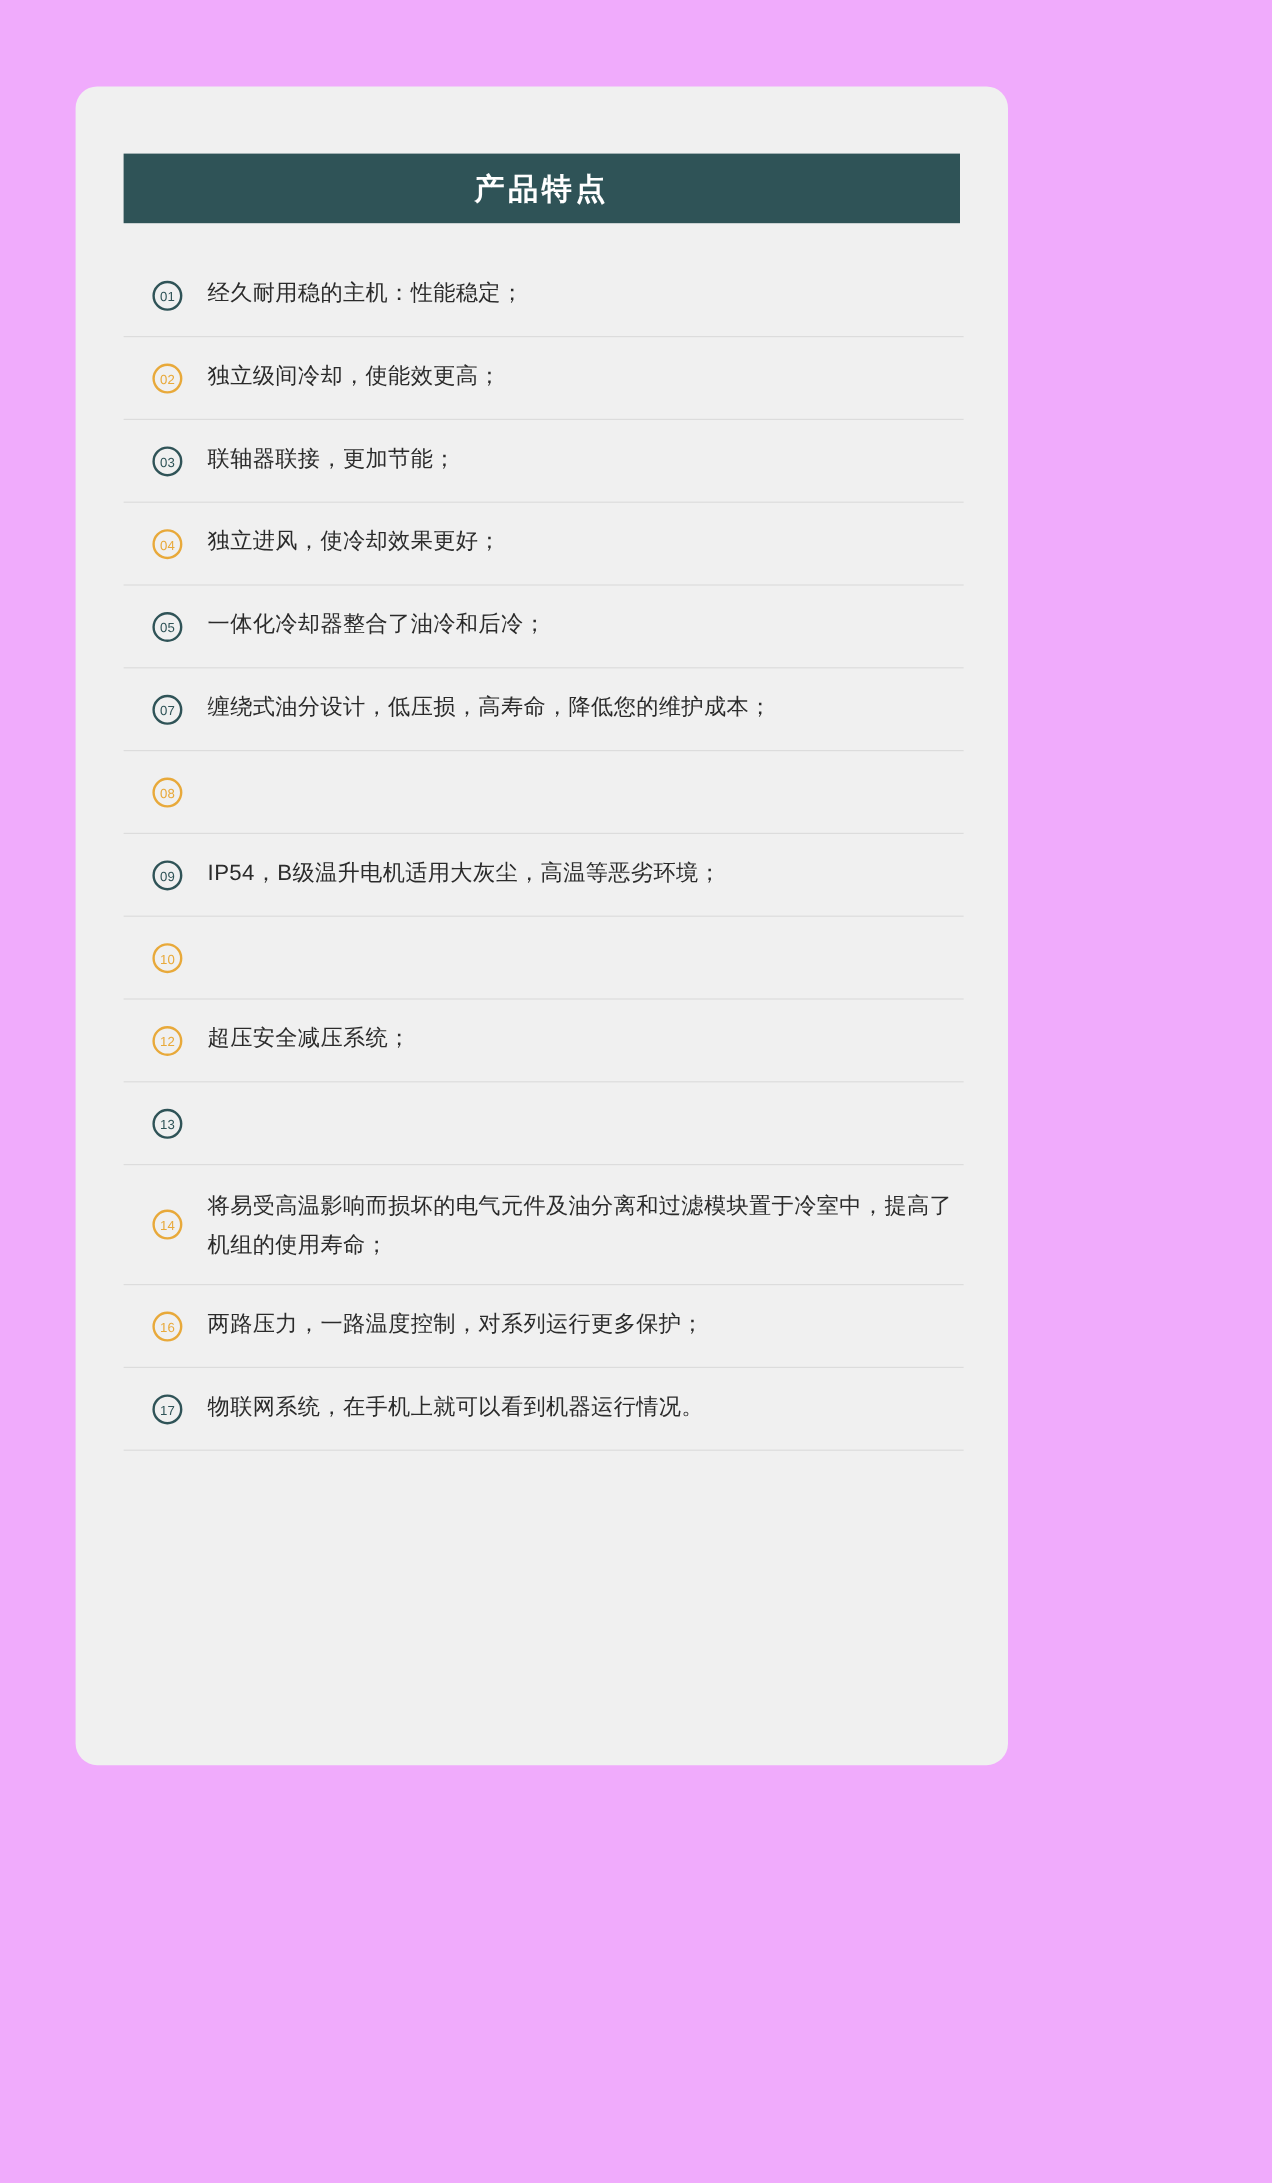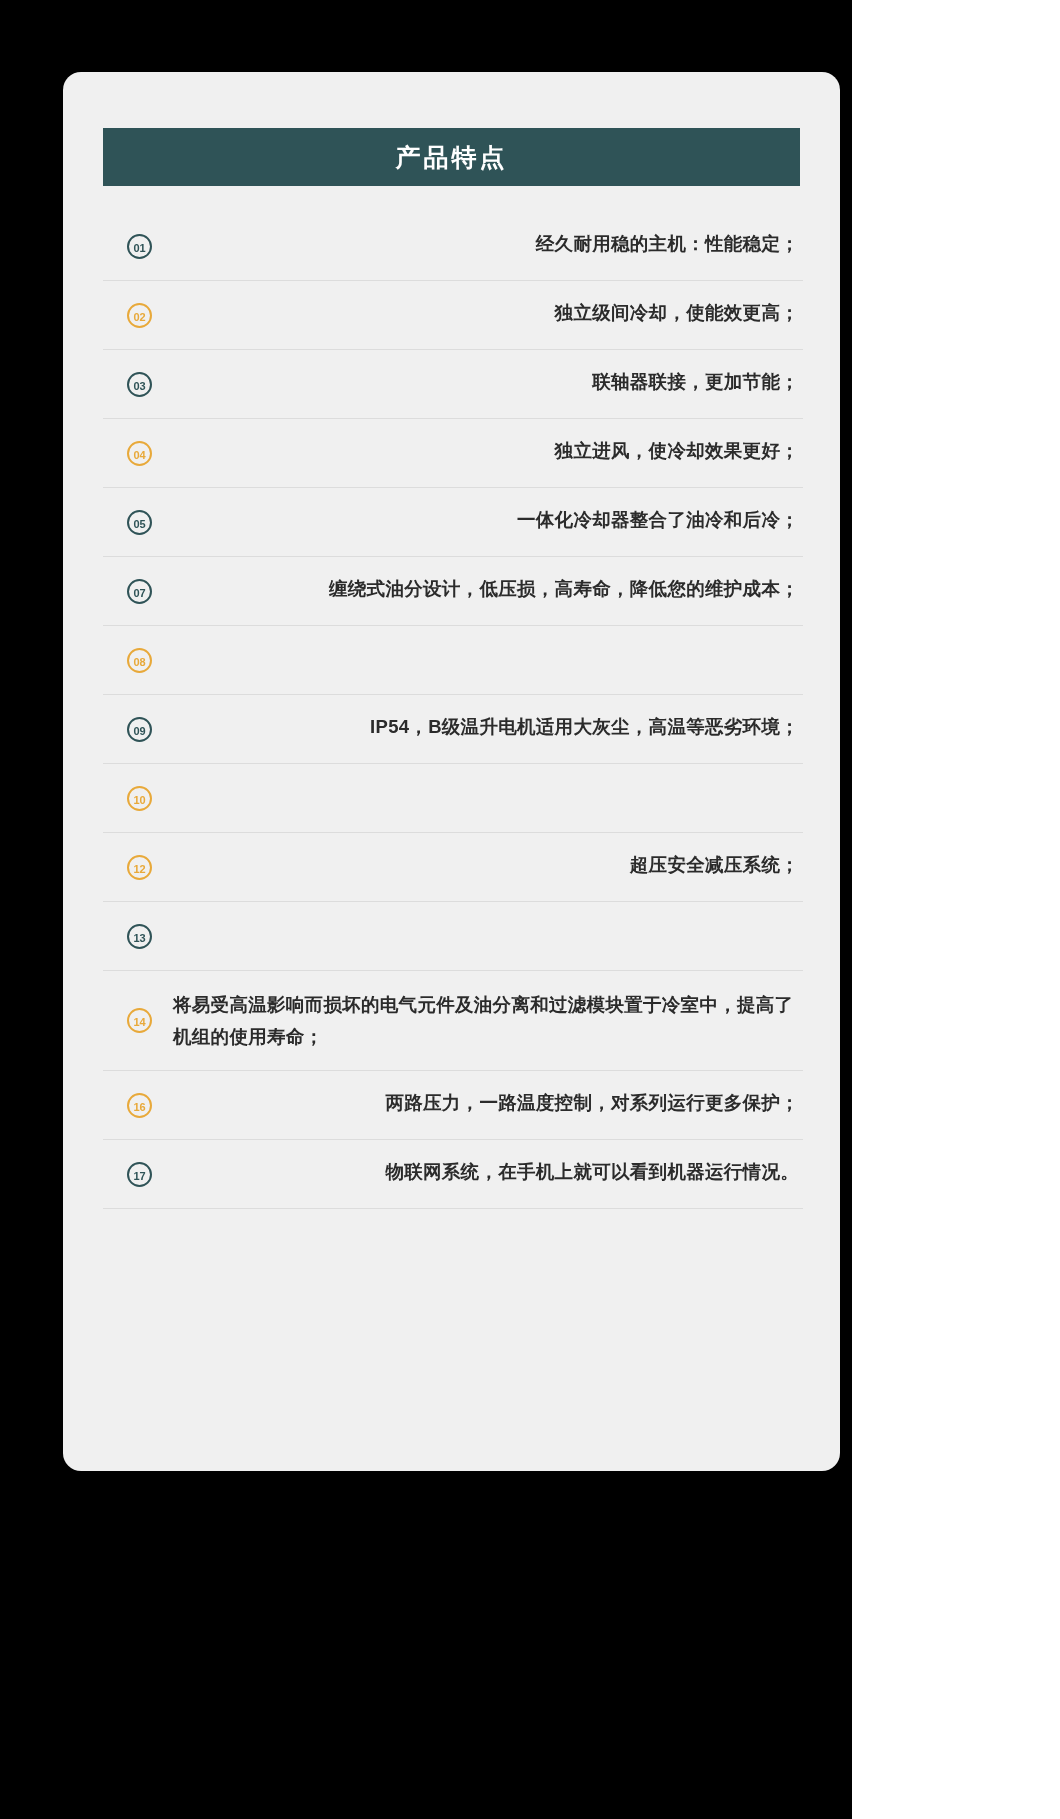--- a/index.html
+++ b/index.html
@@ -8,23 +8,23 @@
     background: #ffffff;
   }
   body {
     width: 1060px;
     height: 1819px;
     font-family: "Liberation Sans", "DejaVu Sans", sans-serif;
     -webkit-font-smoothing: antialiased;
   }
   .page {
     position: relative;
-    width: 852px;
+    width: 1060px;
     height: 1819px;
-    background: #000000;
+    background: #f0abfc;
     box-sizing: border-box;
   }
   .card {
     position: absolute;
     left: 63px;
     top: 72px;
     width: 777px;
     height: 1399px;
     background: #f0f0f0;
     border-radius: 18px;
@@ -45,21 +45,20 @@
     color: #ffffff;
     font-size: 25px;
     font-weight: bold;
     letter-spacing: 3px;
   }
   .list {
     position: absolute;
     left: 40px;
     top: 140px;
     width: 700px;
-    font-weight: bold;
   }
   .row {
     display: flex;
     align-items: flex-start;
     border-bottom: 1px solid #dcdcdc;
     min-height: 69px;
     box-sizing: border-box;
     padding: 0 4px;
   }
   .row.tall {
@@ -94,21 +93,20 @@
   .text-cell {
     flex: 1 1 auto;
     display: flex;
     align-items: center;
     font-size: 18.5px;
     color: #2b2b2b;
     line-height: 1.75;
     padding: 16px 0 16px 6px;
     letter-spacing: 0.3px;
     box-sizing: border-box;
-    justify-content: flex-end;
   }
   .row.tall .text-cell {
     align-items: flex-start;
     padding-top: 18px;
   }
   .text-cell span {
     display: block;
   }
 </style>
 </head>

